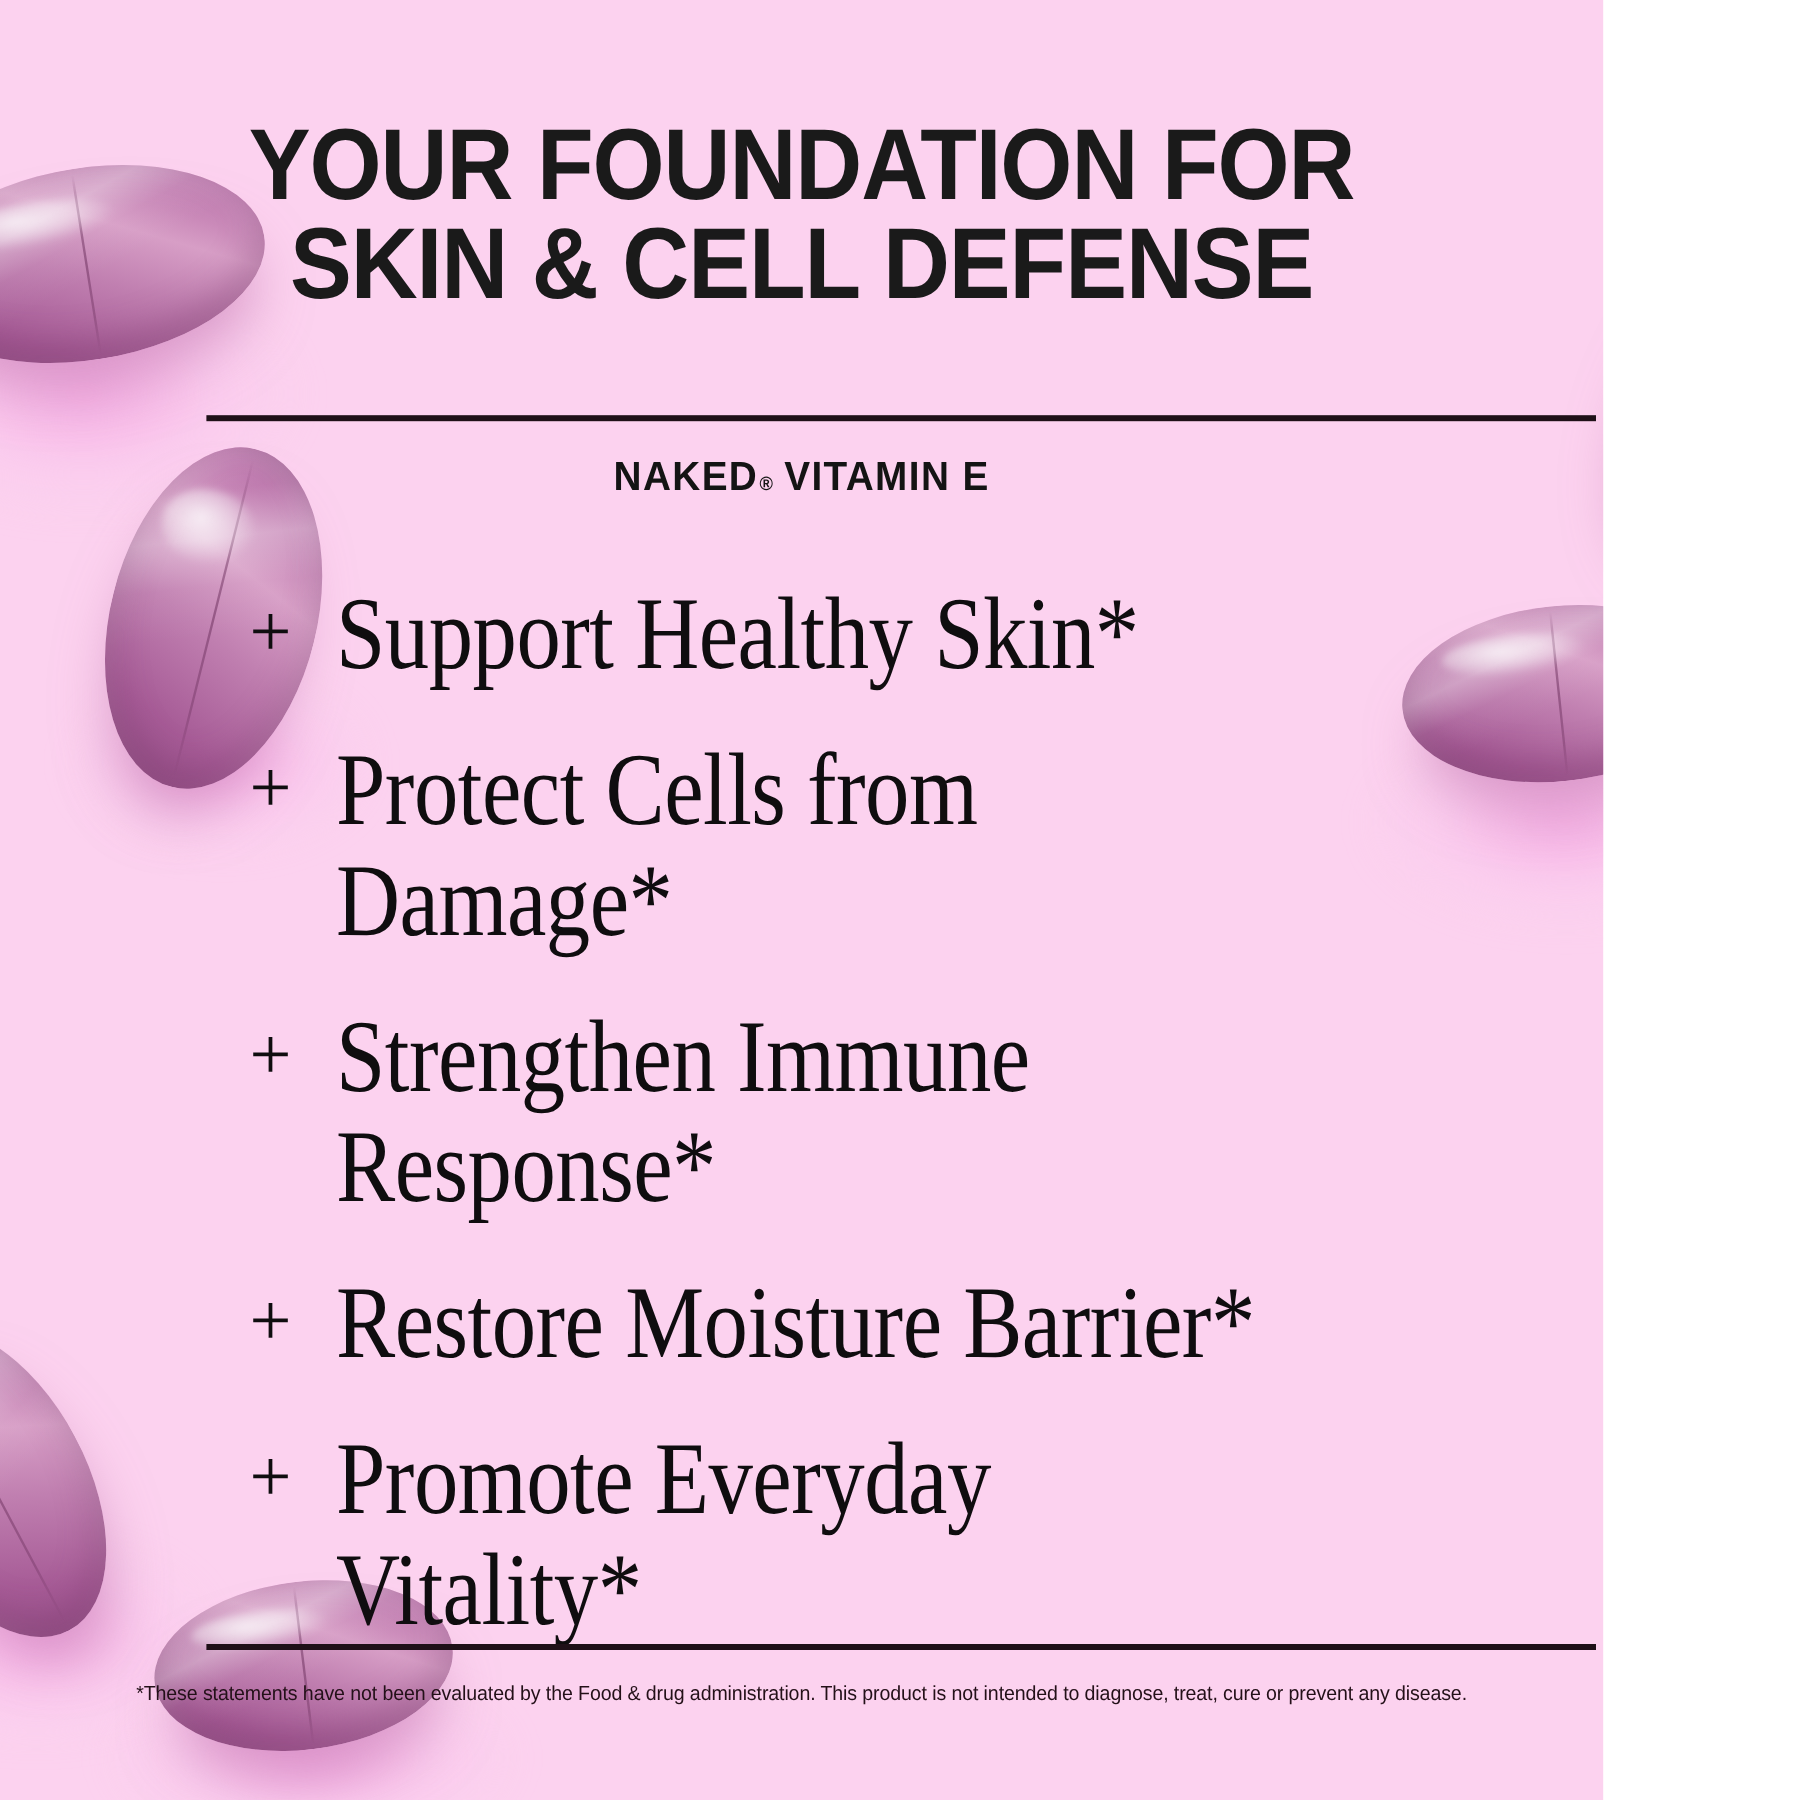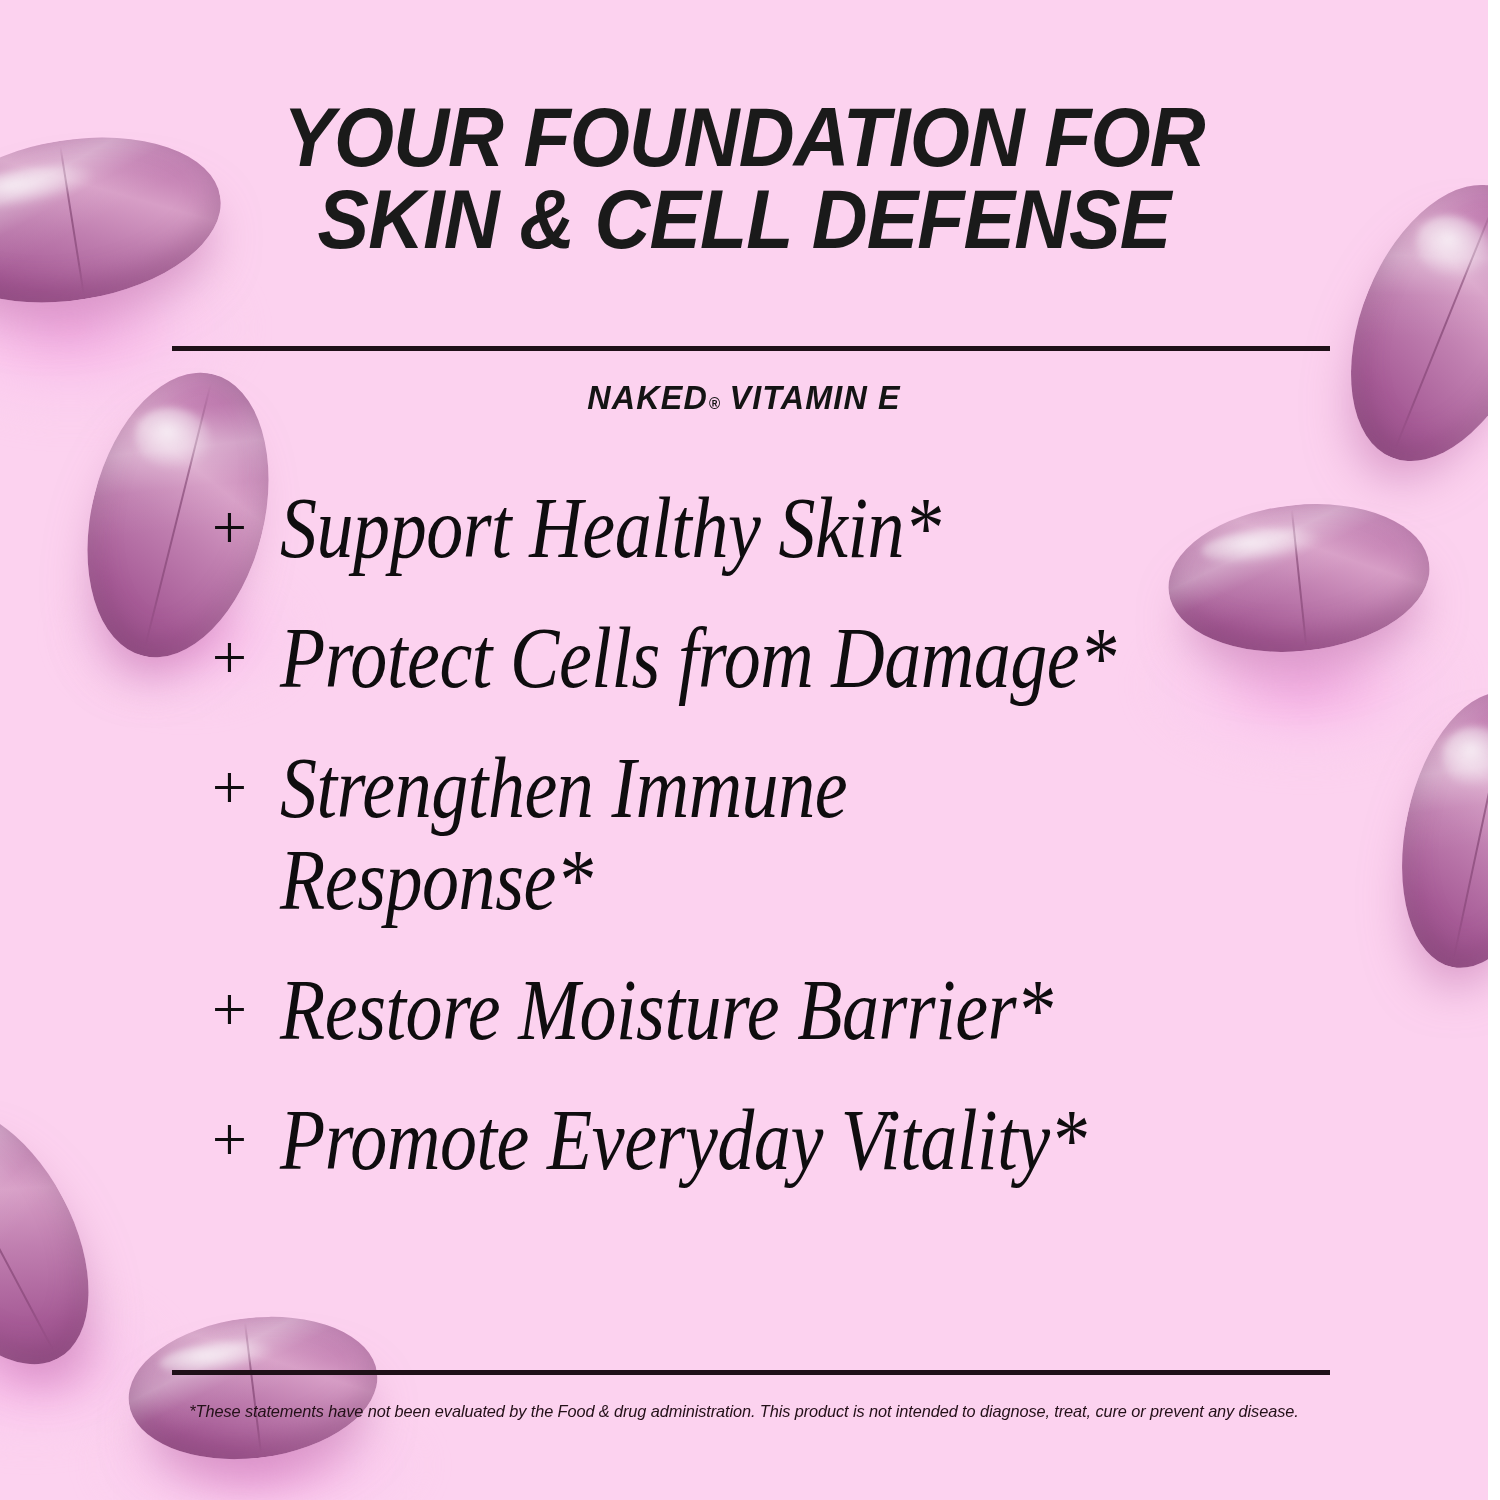--- a/index.html
+++ b/index.html
@@ -3,26 +3,25 @@
 <meta charset="utf-8">
 <title>Naked Vitamin E Benefits</title>
 <style>
   html, body {
     margin: 0;
     padding: 0;
     background: #ffffff;
   }
   #canvas {
     position: relative;
-    width: 1488px;
+    width: 1336px;
     height: 1500px;
     overflow: hidden;
     background: #fcd2ef;
     font-family: "Liberation Sans", sans-serif;
-    font-style: italic;
   }
 
   
   #capsule-layer {
     position: absolute;
     inset: 0;
     overflow: hidden;
     pointer-events: none;
   }
   .capsule {

